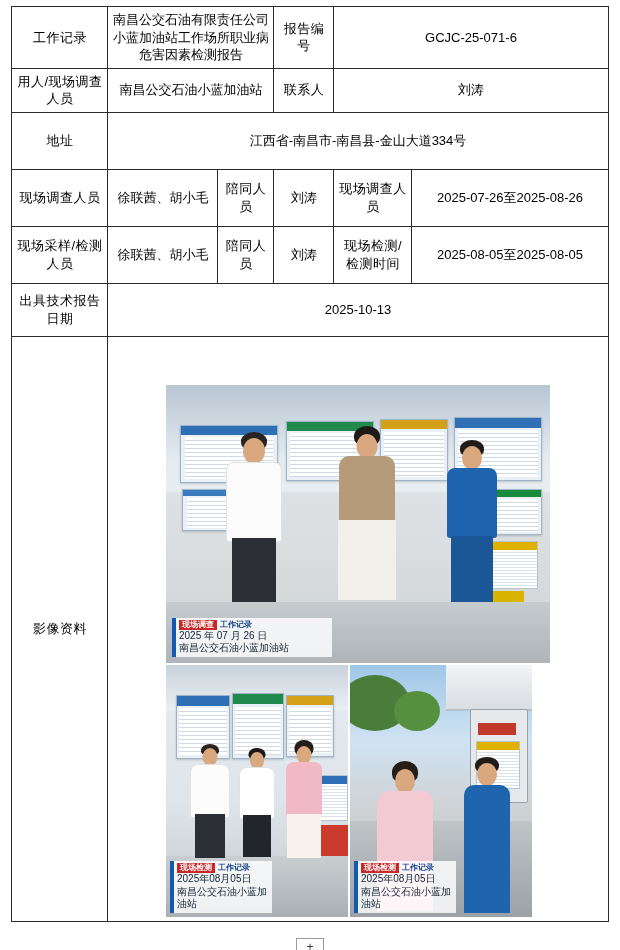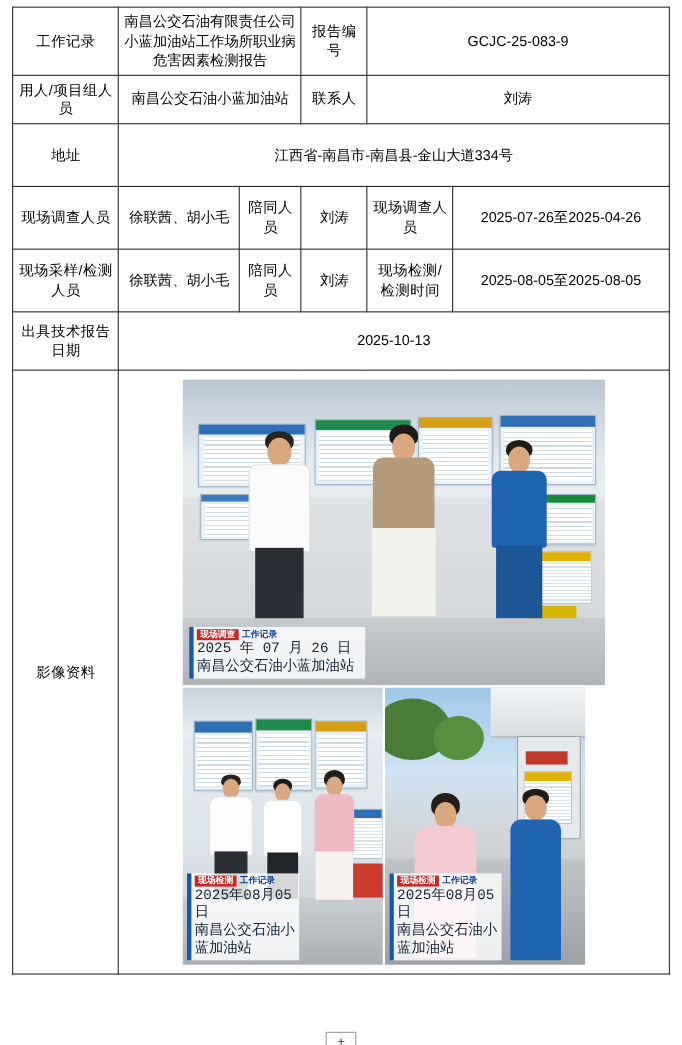--- a/index.html
+++ b/index.html
@@ -62,20 +62,21 @@
     justify-content: flex-start;
     padding-top: 4px;
     box-sizing: border-box;
   }
   .photo-top {
     width: 384px;
     height: 278px;
     position: relative;
     overflow: hidden;
     border: 0;
+    margin-top: 40px;
   }
   .photo-row {
     width: 384px;
     height: 252px;
     display: flex;
     gap: 2px;
     margin-top: 2px;
   }
   .photo-bl, .photo-br {
     width: 182px;
@@ -112,21 +113,21 @@
   .caption-box {
     position:absolute; left:6px; bottom:6px; width:150px;
     background: rgba(255,255,255,.82);
     border-left:4px solid #1558b0;
     font-size:8px; line-height:1.25; text-align:left;
     padding:2px 3px; color:#1c1c1c;
   }
   .caption-box .t1 { display:flex; gap:3px; align-items:center; }
   .cap-red { background:#c62828; color:#fff; padding:0 3px; font-weight:bold; }
   .cap-w { color:#0d3f8f; font-weight:bold; }
-  .caption-box .t2, .caption-box .t3 { color:#123; font-size:13px;font-family:Liberation Mono, monospace; }
+  .caption-box .t2, .caption-box .t3 { color:#123; font-size:10px; }
   .poster-small { position:absolute; background:#fff; border:1px solid #b5c4d0; }
   .poster-small .ps-h { height:18%; width:100%; }
   .poster-small .ps-b { height:80%; width:100%;
     background: repeating-linear-gradient(#ffffff 0 2px, #d7e2ea 2px 3px); }
 
   
   .scene-bl { position:absolute; inset:0; background: linear-gradient(#e7edf2 0%, #dde4ea 55%, #c3c9cd 100%); }
   
   .scene-br { position:absolute; inset:0; background: linear-gradient(#9fc7e8 0%, #cfe3f3 30%, #cfd3d6 55%, #b9bec1 100%); }
   .tree { position:absolute; border-radius:50%; background:#4a7d3a; }
@@ -157,39 +158,39 @@
       <col style="width:56px">
       <col style="width:60px">
       <col style="width:78px">
       <col style="width:196px">
     </colgroup>
     <tbody>
       <tr>
         <td class="label">工作记录</td>
         <td colspan="2">南昌公交石油有限责任公司小蓝加油站工作场所职业病危害因素检测报告</td>
         <td class="label no-wrap-cell">报告编号</td>
-        <td colspan="2" class="value-big">GCJC-25-083-9</td>
-      </tr>
-      <tr>
-        <td class="label">用人/项目组人员</td>
+        <td colspan="2" class="value-big">GCJC-25-071-6</td>
+      </tr>
+      <tr>
+        <td class="label">用人/现场调查人员</td>
         <td colspan="2">南昌公交石油小蓝加油站</td>
         <td class="label no-wrap-cell">联系人</td>
         <td colspan="2">刘涛</td>
       </tr>
       <tr>
         <td class="label" style="height:48px">地址</td>
         <td colspan="5" class="value-big">江西省-南昌市-南昌县-金山大道334号</td>
       </tr>
       <tr>
         <td class="label" style="height:48px">现场调查人员</td>
         <td>徐联茜、胡小毛</td>
         <td class="label">陪同人员</td>
         <td>刘涛</td>
         <td class="label">现场调查人员</td>
-        <td>2025-07-26至2025-04-26</td>
+        <td>2025-07-26至2025-08-26</td>
       </tr>
       <tr>
         <td class="label" style="height:48px">现场采样/检测人员</td>
         <td>徐联茜、胡小毛</td>
         <td class="label">陪同人员</td>
         <td>刘涛</td>
         <td class="label">现场检测/检测时间</td>
         <td>2025-08-05至2025-08-05</td>
       </tr>
       <tr>

